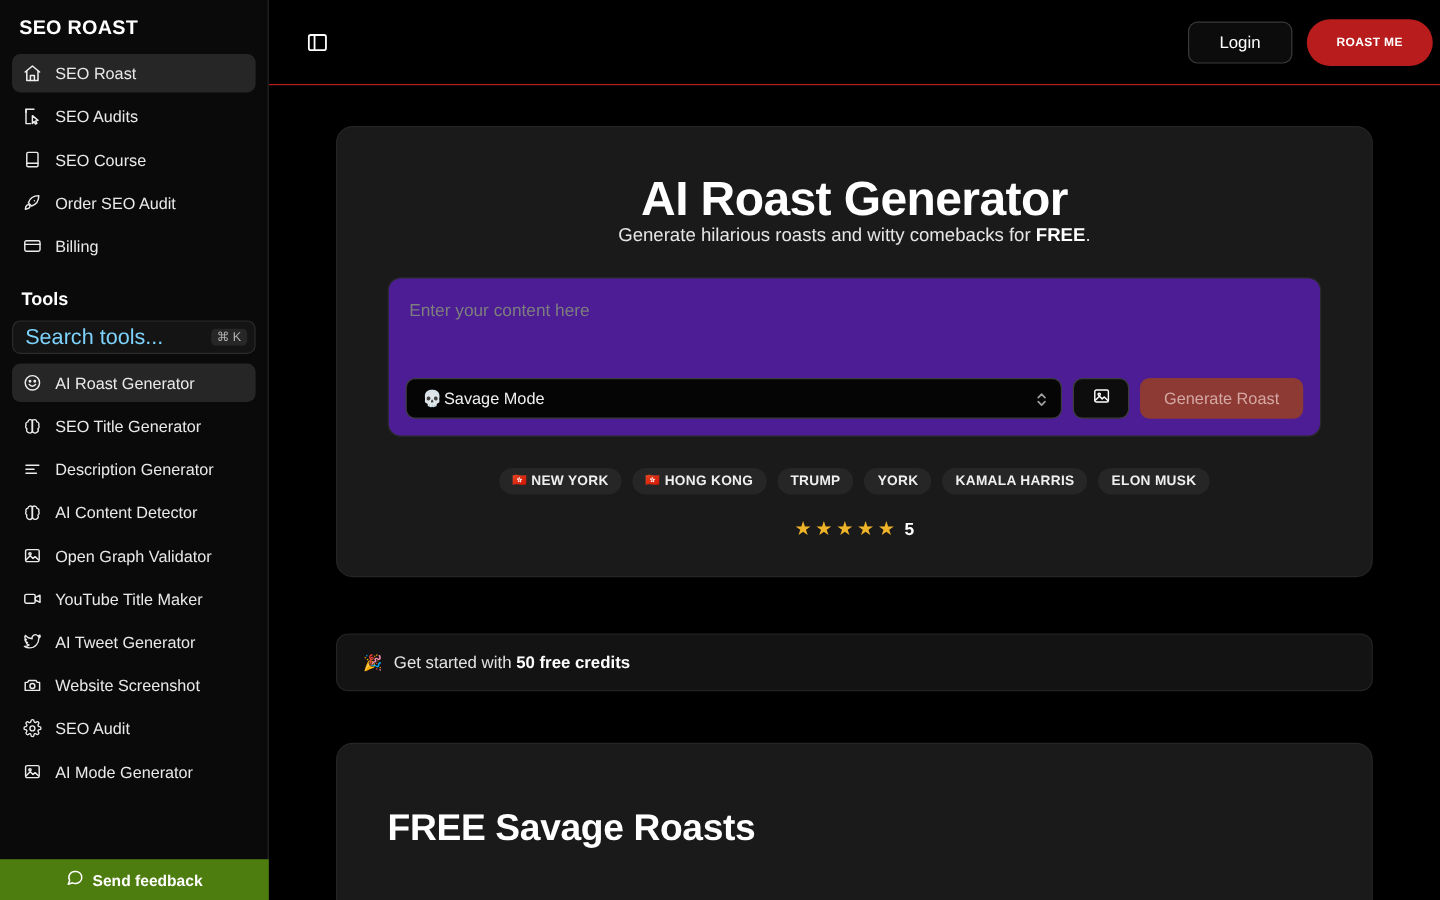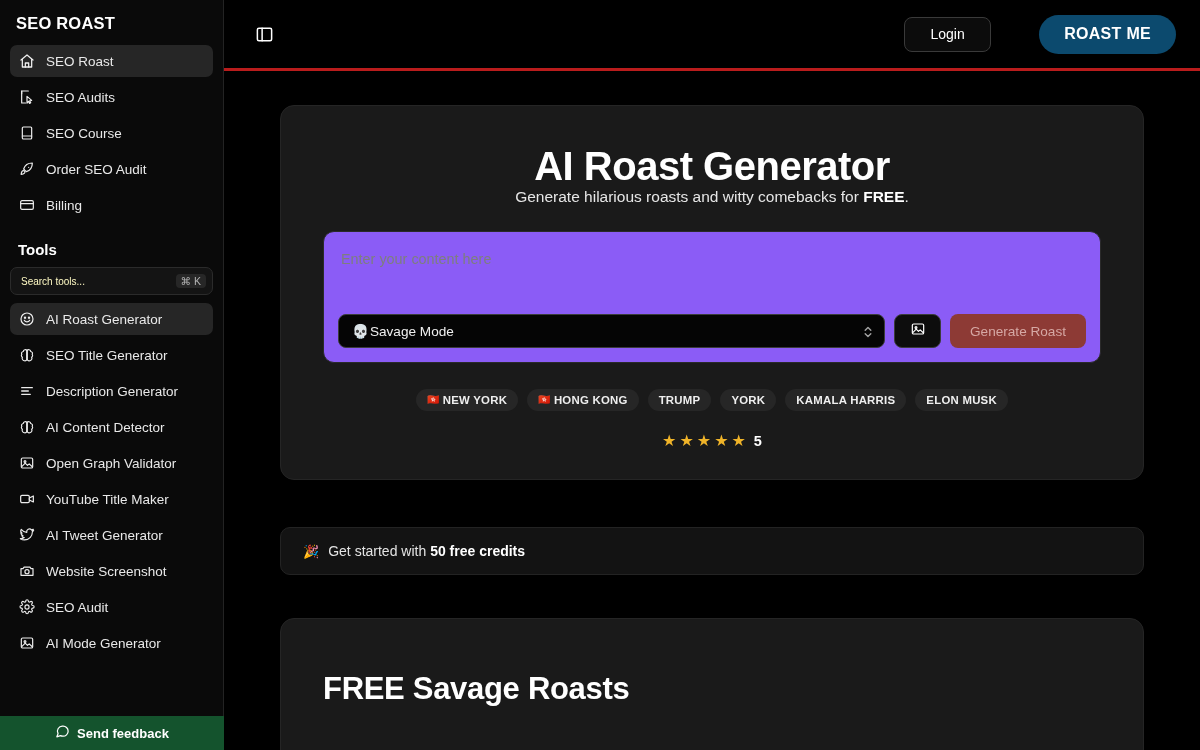--- a/index.html
+++ b/index.html
@@ -38,61 +38,60 @@
   .sb-tools-title {
     font-size:15px; font-weight:700; color:#fff;
     padding:16px 0 9px 18px;
   }
   .sb-search-wrap { padding:0 10px 4px; }
   .sb-search {
     height:28px; border:1px solid #2b2b2b; border-radius:7px;
     background:#141414; display:flex; align-items:center;
     padding:0 6px 0 10px; gap:6px;
   }
-  .sb-search-ph { font-size:10px; color:#fef9c3; flex:1; }
+  .sb-search-ph { font-size:18px; color:#7dd3fc; flex:1; }
   .sb-kbd {
     font-size:10.5px; color:#b4b4b4; background:#272727;
     border-radius:4px; padding:2px 5px; line-height:1;
   }
   .sb-tools { padding:4px 10px 0; flex:1; overflow:hidden; }
   .sb-tools .sb-item { height:32px; margin-bottom:4px; }
 
   .sb-feedback {
     position:absolute; left:0; bottom:0; width:224px;
     display:flex; align-items:center; justify-content:center;
     gap:7px; height:34px; font-size:13px; font-weight:700; color:#fff;
-    background:#14532d; cursor:pointer;
+    background:#4d7c0f; cursor:pointer;
   }
   .sb-feedback svg { width:15px; height:15px; }
 
   
   #main { flex:1; height:750px; background:#000; display:flex; flex-direction:column; overflow:hidden; }
   #topbar {
     height:71px; flex:0 0 71px;
-    border-bottom:3px solid #b91c1c;
+    border-bottom:1px solid #b91c1c;
     display:flex; align-items:center;
-    padding:0 24px 0 26px;
-    gap:36px;
+    padding:0 6px 0 26px;
   }
   .panel-toggle {
     width:28px; height:28px; display:flex; align-items:center; justify-content:center;
     cursor:pointer; border-radius:5px;
   }
   .panel-toggle svg { width:19px; height:19px; }
   .top-spacer { flex:1; }
   .btn-login {
     height:35px; min-width:87px; padding:0 18px;
     background:#0c0c0c; border:1px solid #3a3a3a; border-radius:8px;
     color:#fff; font-size:14px; font-family:inherit; cursor:pointer;
     display:flex; align-items:center; justify-content:center;
     margin-right:12px;
   }
   .btn-roastme {
     height:39px; padding:0 25px; border:none; border-radius:20px;
-    background:#0c4a6e; color:#fff; font-size:16px; font-weight:700;
+    background:#b91c1c; color:#fff; font-size:10px; font-weight:700;
     letter-spacing:.3px; font-family:inherit; cursor:pointer;
     display:flex; align-items:center; justify-content:center;
   }
 
   #scroll { flex:1; overflow:hidden; padding:0 0 0 0; }
   .content { width:100%; display:flex; flex-direction:column; align-items:center; }
 
   .card {
     width:864px; background:#1a1a1a; border:1px solid #252525;
     border-radius:14px;
@@ -101,21 +100,21 @@
   .hero-title {
     text-align:center; font-size:40px; font-weight:700; letter-spacing:-.5px;
     line-height:1.1; color:#fff;
   }
   .hero-sub {
     text-align:center; font-size:15.5px; color:#e6e6e6;
   }
   .hero-sub b { font-weight:700; color:#fff; }
 
   .composer {
-    margin-top:25px; background:#8b5cf6; border:1px solid #2a2a2a;
+    margin-top:25px; background:#4c1d95; border:1px solid #2a2a2a;
     border-radius:11px; padding:14px 14px 14px;
   }
   .composer-ta {
     width:100%; height:56px; background:transparent; border:none; outline:none;
     resize:none; color:#e8e8e8; font-size:14.4px; font-family:inherit;
     padding:5px 2px 0 3px;
   }
   .composer-ta::placeholder { color:#7e7e7e; }
   .composer-row { display:flex; align-items:center; gap:9px; margin-top:8px; }
   .mode-select {

